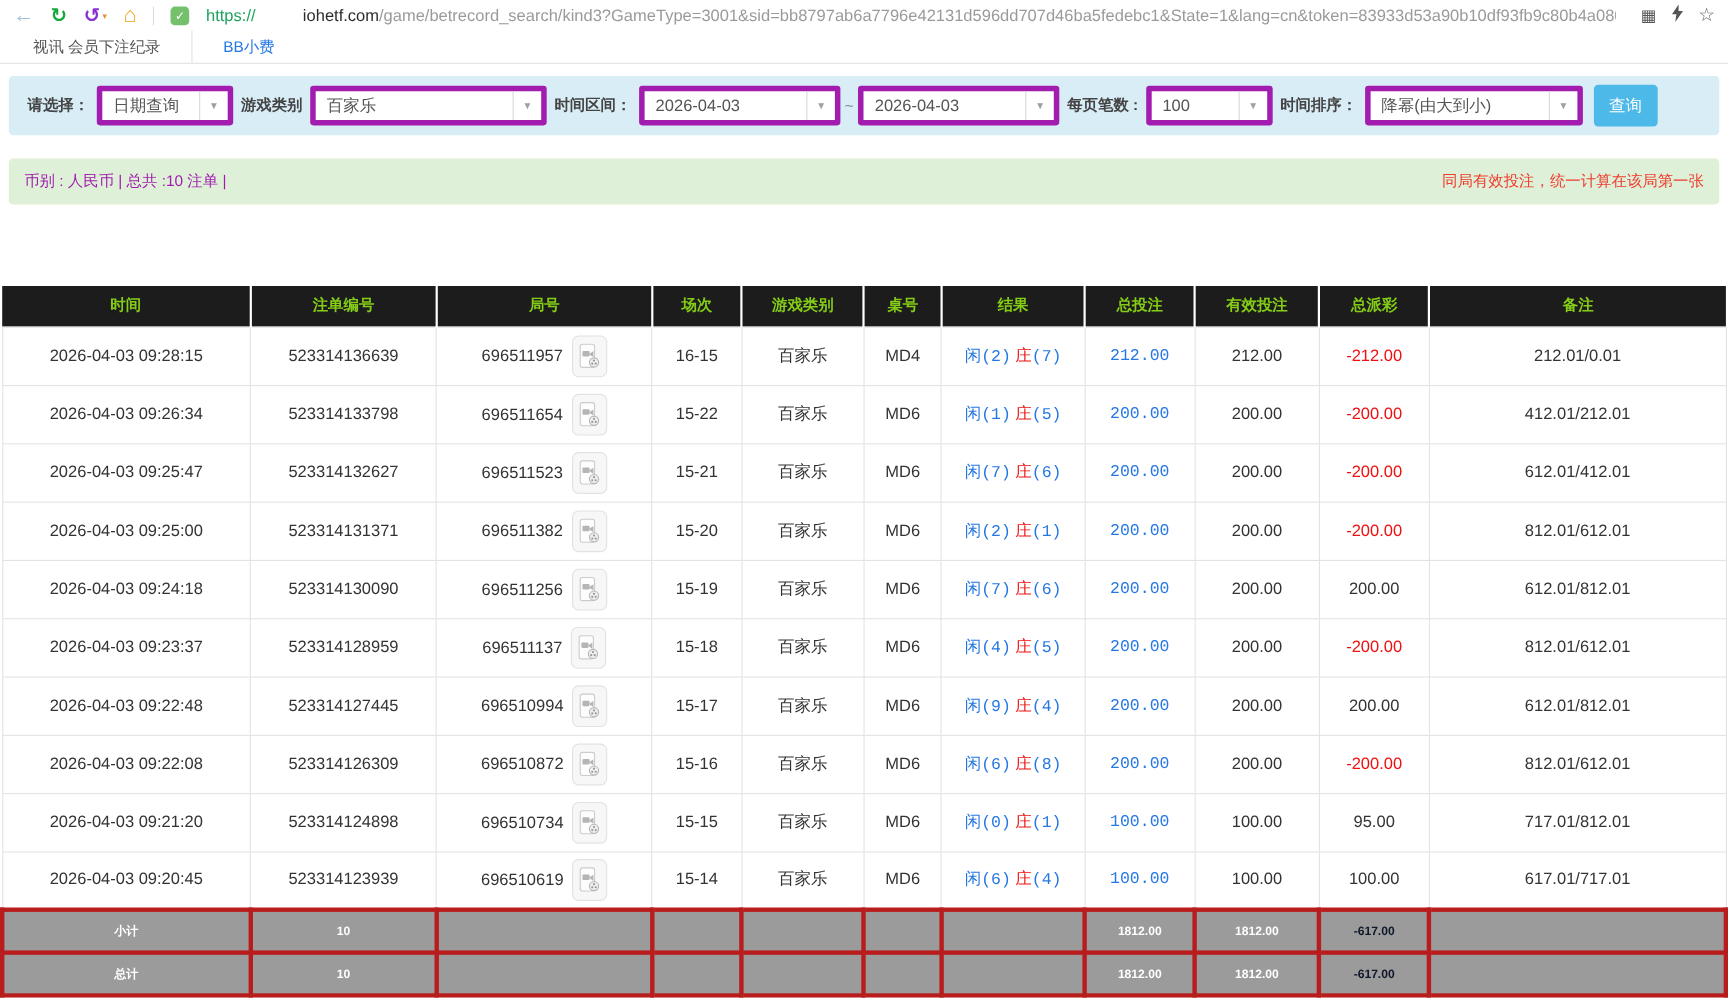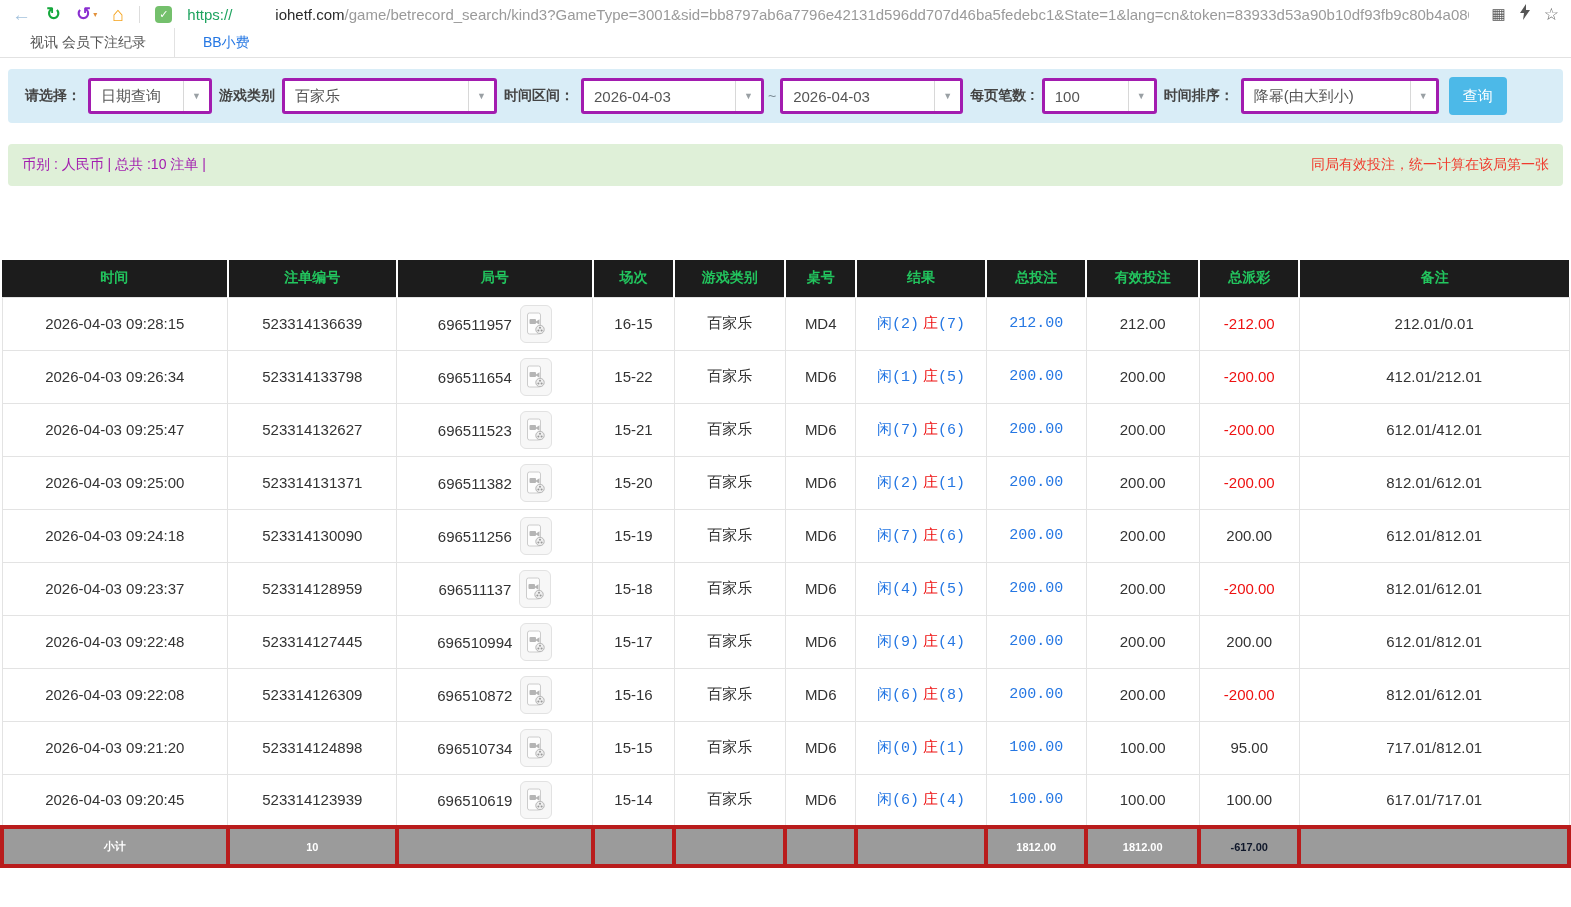--- a/index.html
+++ b/index.html
@@ -29,41 +29,41 @@
   .tab-bar { height: 30px; border-bottom: 1px solid #e2e2e2; display: flex; align-items: center; }
   .tab-active { padding: 0 28px 0 30px; height: 100%; display: flex; align-items: center;
     border-right: 1px solid #e2e2e2; color:#555; font-size: 14px; }
   .tab-link { margin-left: 28px; color:#2577e3; font-size: 14px; cursor: pointer; }
 
   
   .filter-bar { margin: 11px 8px 0 8px; height: 54px; background:#d9edf7; border-radius: 4px;
     display: flex; align-items: center; padding: 0 10px; font-size: 14px; color:#444; }
   .flabel { font-weight: bold; color:#444; margin: 12px 7px; white-space: nowrap; }
   .fsep { color:#7a8a94; margin: 0 4px; }
-  .sel { background:#fff; border: 3px solid #a21caf; border-radius: 3px; height: 36px;
+  .sel { background:#fff; border: 5px solid #a21caf; border-radius: 3px; height: 36px;
     display: flex; align-items: stretch; cursor: pointer; }
   .sel .val { flex: 1; display: flex; align-items: center; padding: 0 10px; font-size: 15px; color:#555;
     white-space: nowrap; overflow: hidden; }
   .sel .arrow { width: 26px; border-left: 1px solid #d8d8d8; display: flex; align-items: center;
     justify-content: center; color:#9aa0a4; font-size: 9px; }
   .w-query { width: 124px; } .w-game { width: 215px; } .w-date { width: 183px; }
   .w-size { width: 115px; } .w-sort { width: 198px; }
   .search-btn { margin-left: 10px; width: 58px; height: 38px; background:#4cb9e8; border: none;
     border-radius: 4px; color:#fff; font-size: 15px; cursor: pointer; }
 
   
   .summary-bar { margin: 21px 8px 0 8px; height: 42px; background:#dff0d8; border-radius: 4px;
     display: flex; align-items: center; justify-content: space-between; padding: 0 14px;
     font-size: 14px; }
   .summary-left { color:#a21caf; white-space: nowrap; }
   .summary-right { color:#f03b2d; white-space: nowrap; overflow: hidden; }
 
   
   table { width: 100%; border-collapse: collapse; table-layout: fixed; margin-top: 74px; }
-  thead th { background:#1c1c1c; color:#22c55e; font-weight: bold; font-size: 14px; height: 37px;
+  thead th { background:#1c1c1c; color:#84cc16; font-weight: bold; font-size: 14px; height: 37px;
     border-right: 2px solid #fff; font-family: Liberation Mono, monospace; }
   thead th:last-child { border-right: none; }
   tbody td { background:#fff; border: 1px solid #e3e3e3; height: 53px; text-align: center;
     font-size: 15px; color:#333; }
   .blue { color:#2577e3;font-family:Liberation Mono, monospace; }
   .red, .neg { color:#ee1111; }
   .sp { margin-right: 4px; }
   td.linkcell { cursor: pointer; }
   .vbtn { display: inline-flex; align-items: center; justify-content: center; width: 32px; height: 38px;
     background:#f7f7f7; border: 1px solid #e2e2e2; border-radius: 6px; margin-left: 8px;
@@ -406,14 +406,27 @@
       <td></td>
       <td></td>
       <td></td>
       <td></td>
       <td></td>
       <td>1812.00</td>
       <td>1812.00</td>
       <td class="red">-617.00</td>
       <td></td>
     </tr>
+    <tr class="foot">
+      <td>总计</td>
+      <td>10</td>
+      <td></td>
+      <td></td>
+      <td></td>
+      <td></td>
+      <td></td>
+      <td>1812.00</td>
+      <td>1812.00</td>
+      <td class="red">-617.00</td>
+      <td></td>
+    </tr>
   </tbody>
 </table>
 
 </body></html>

